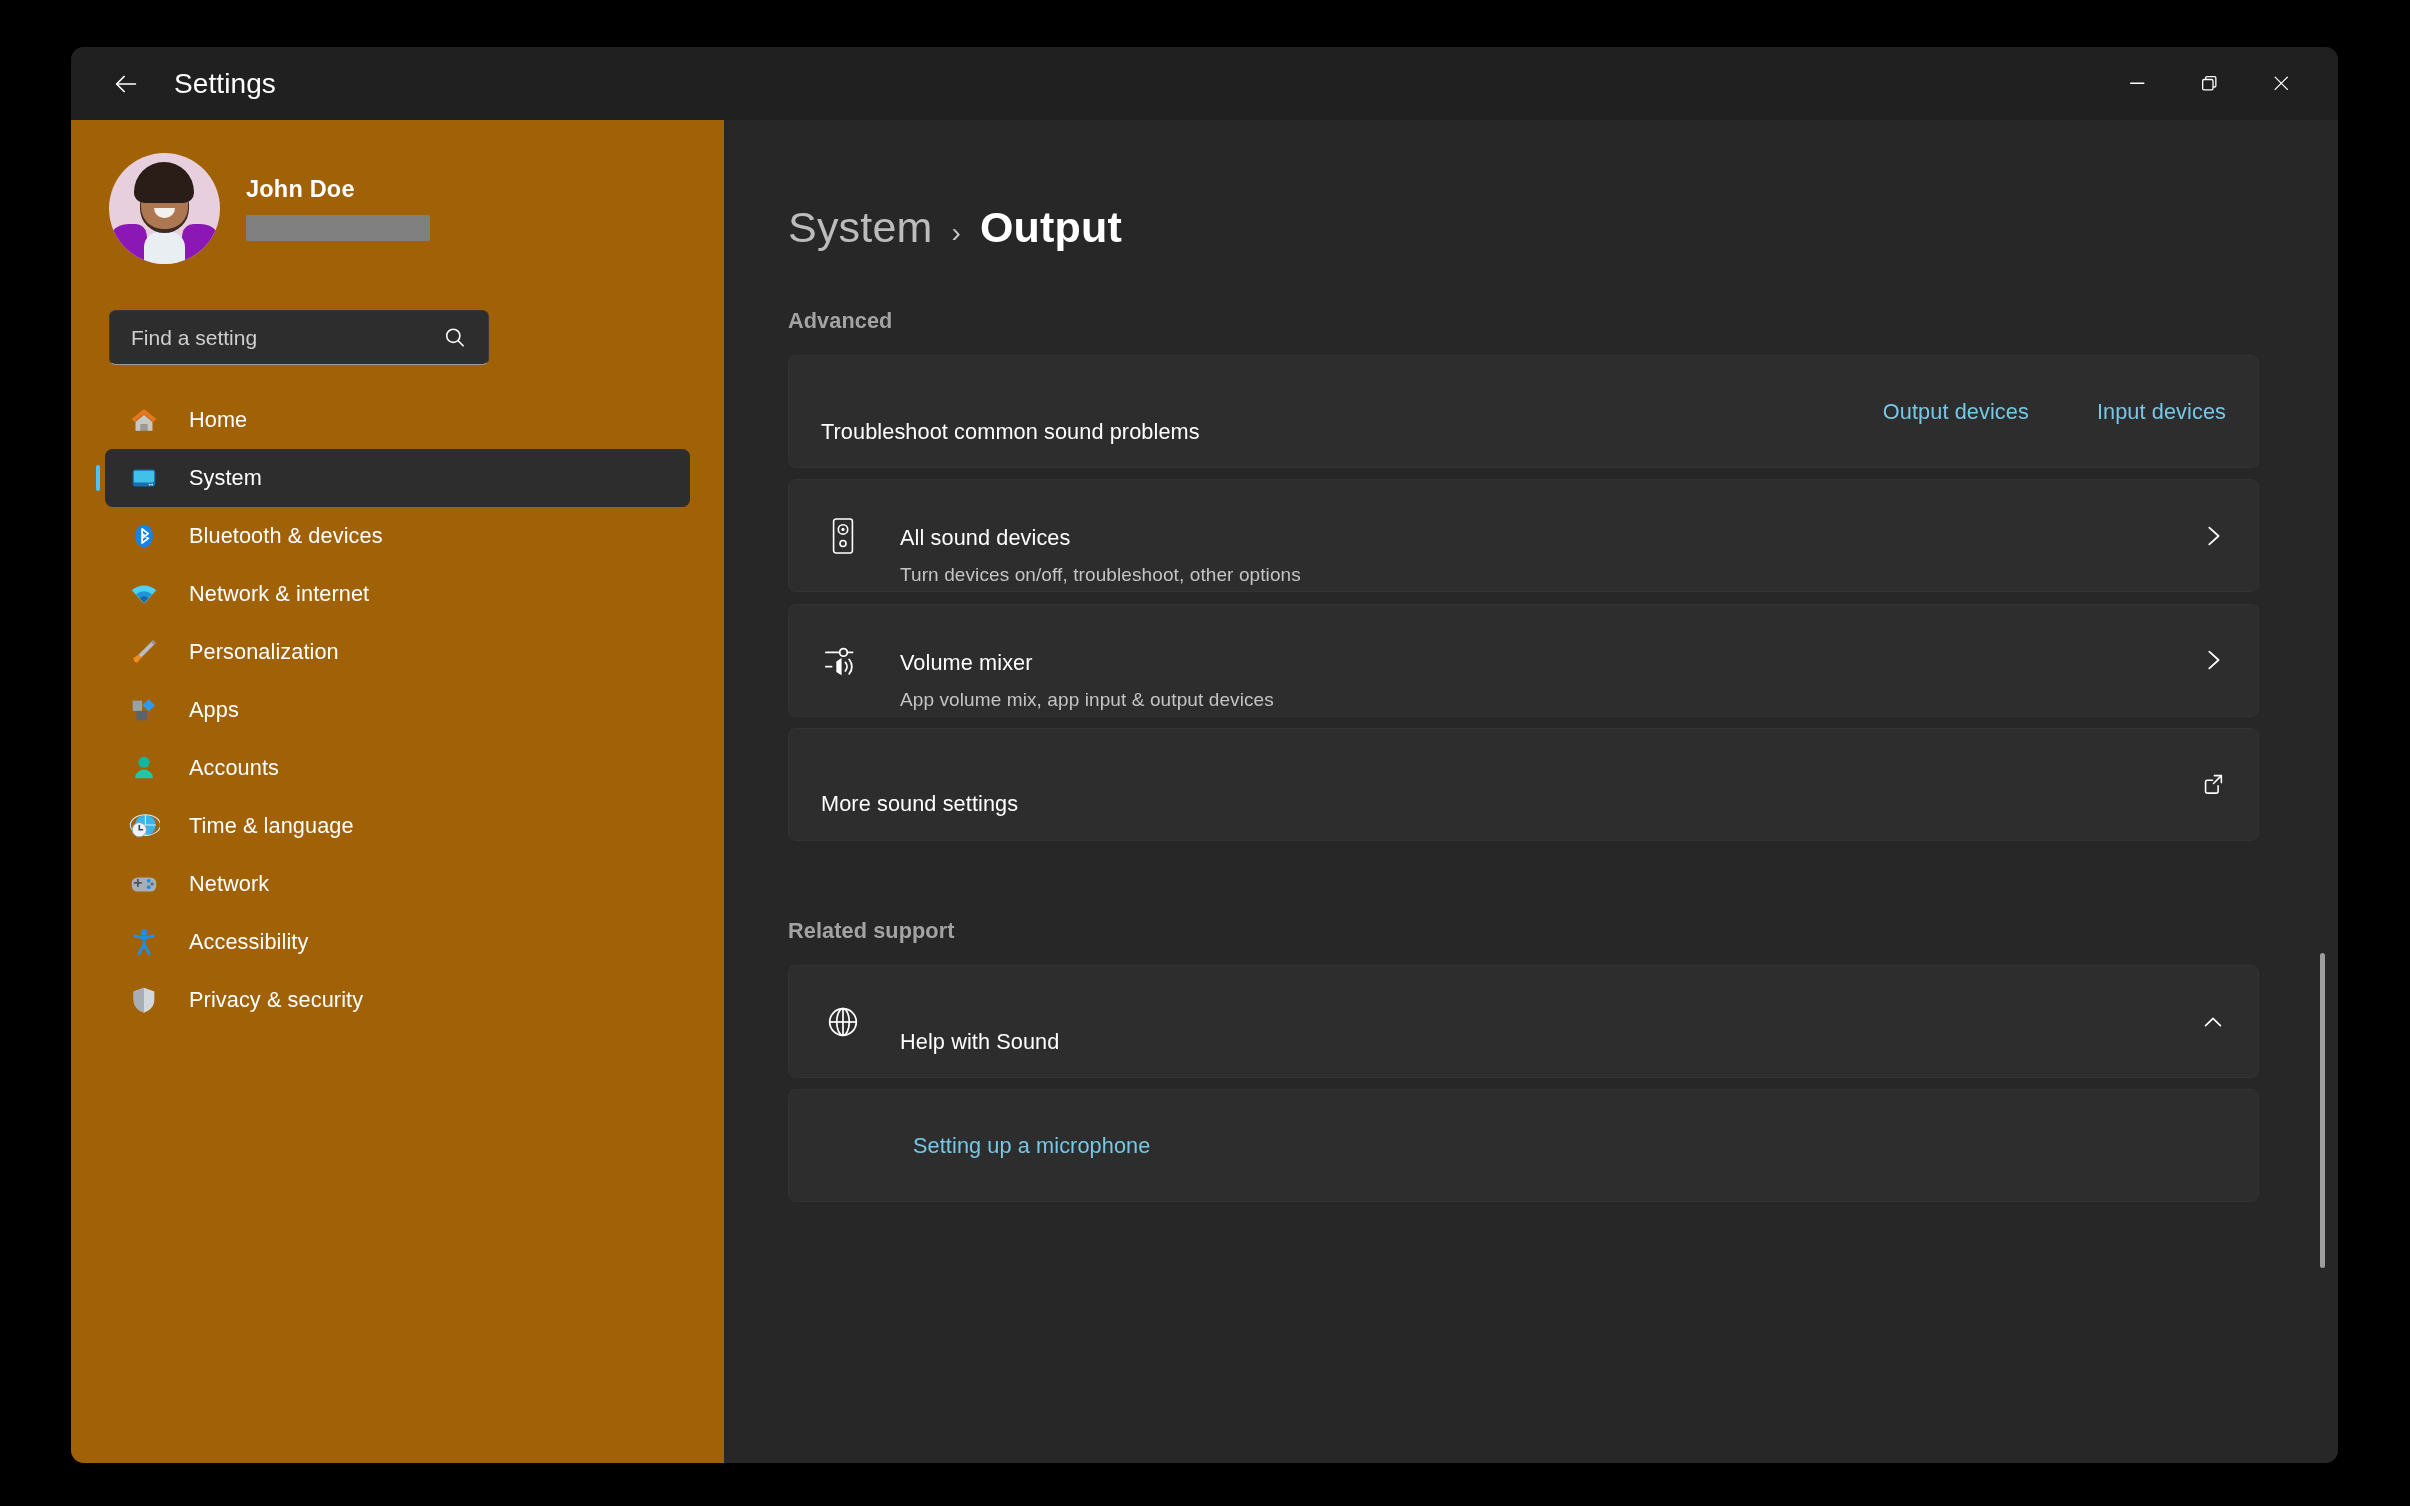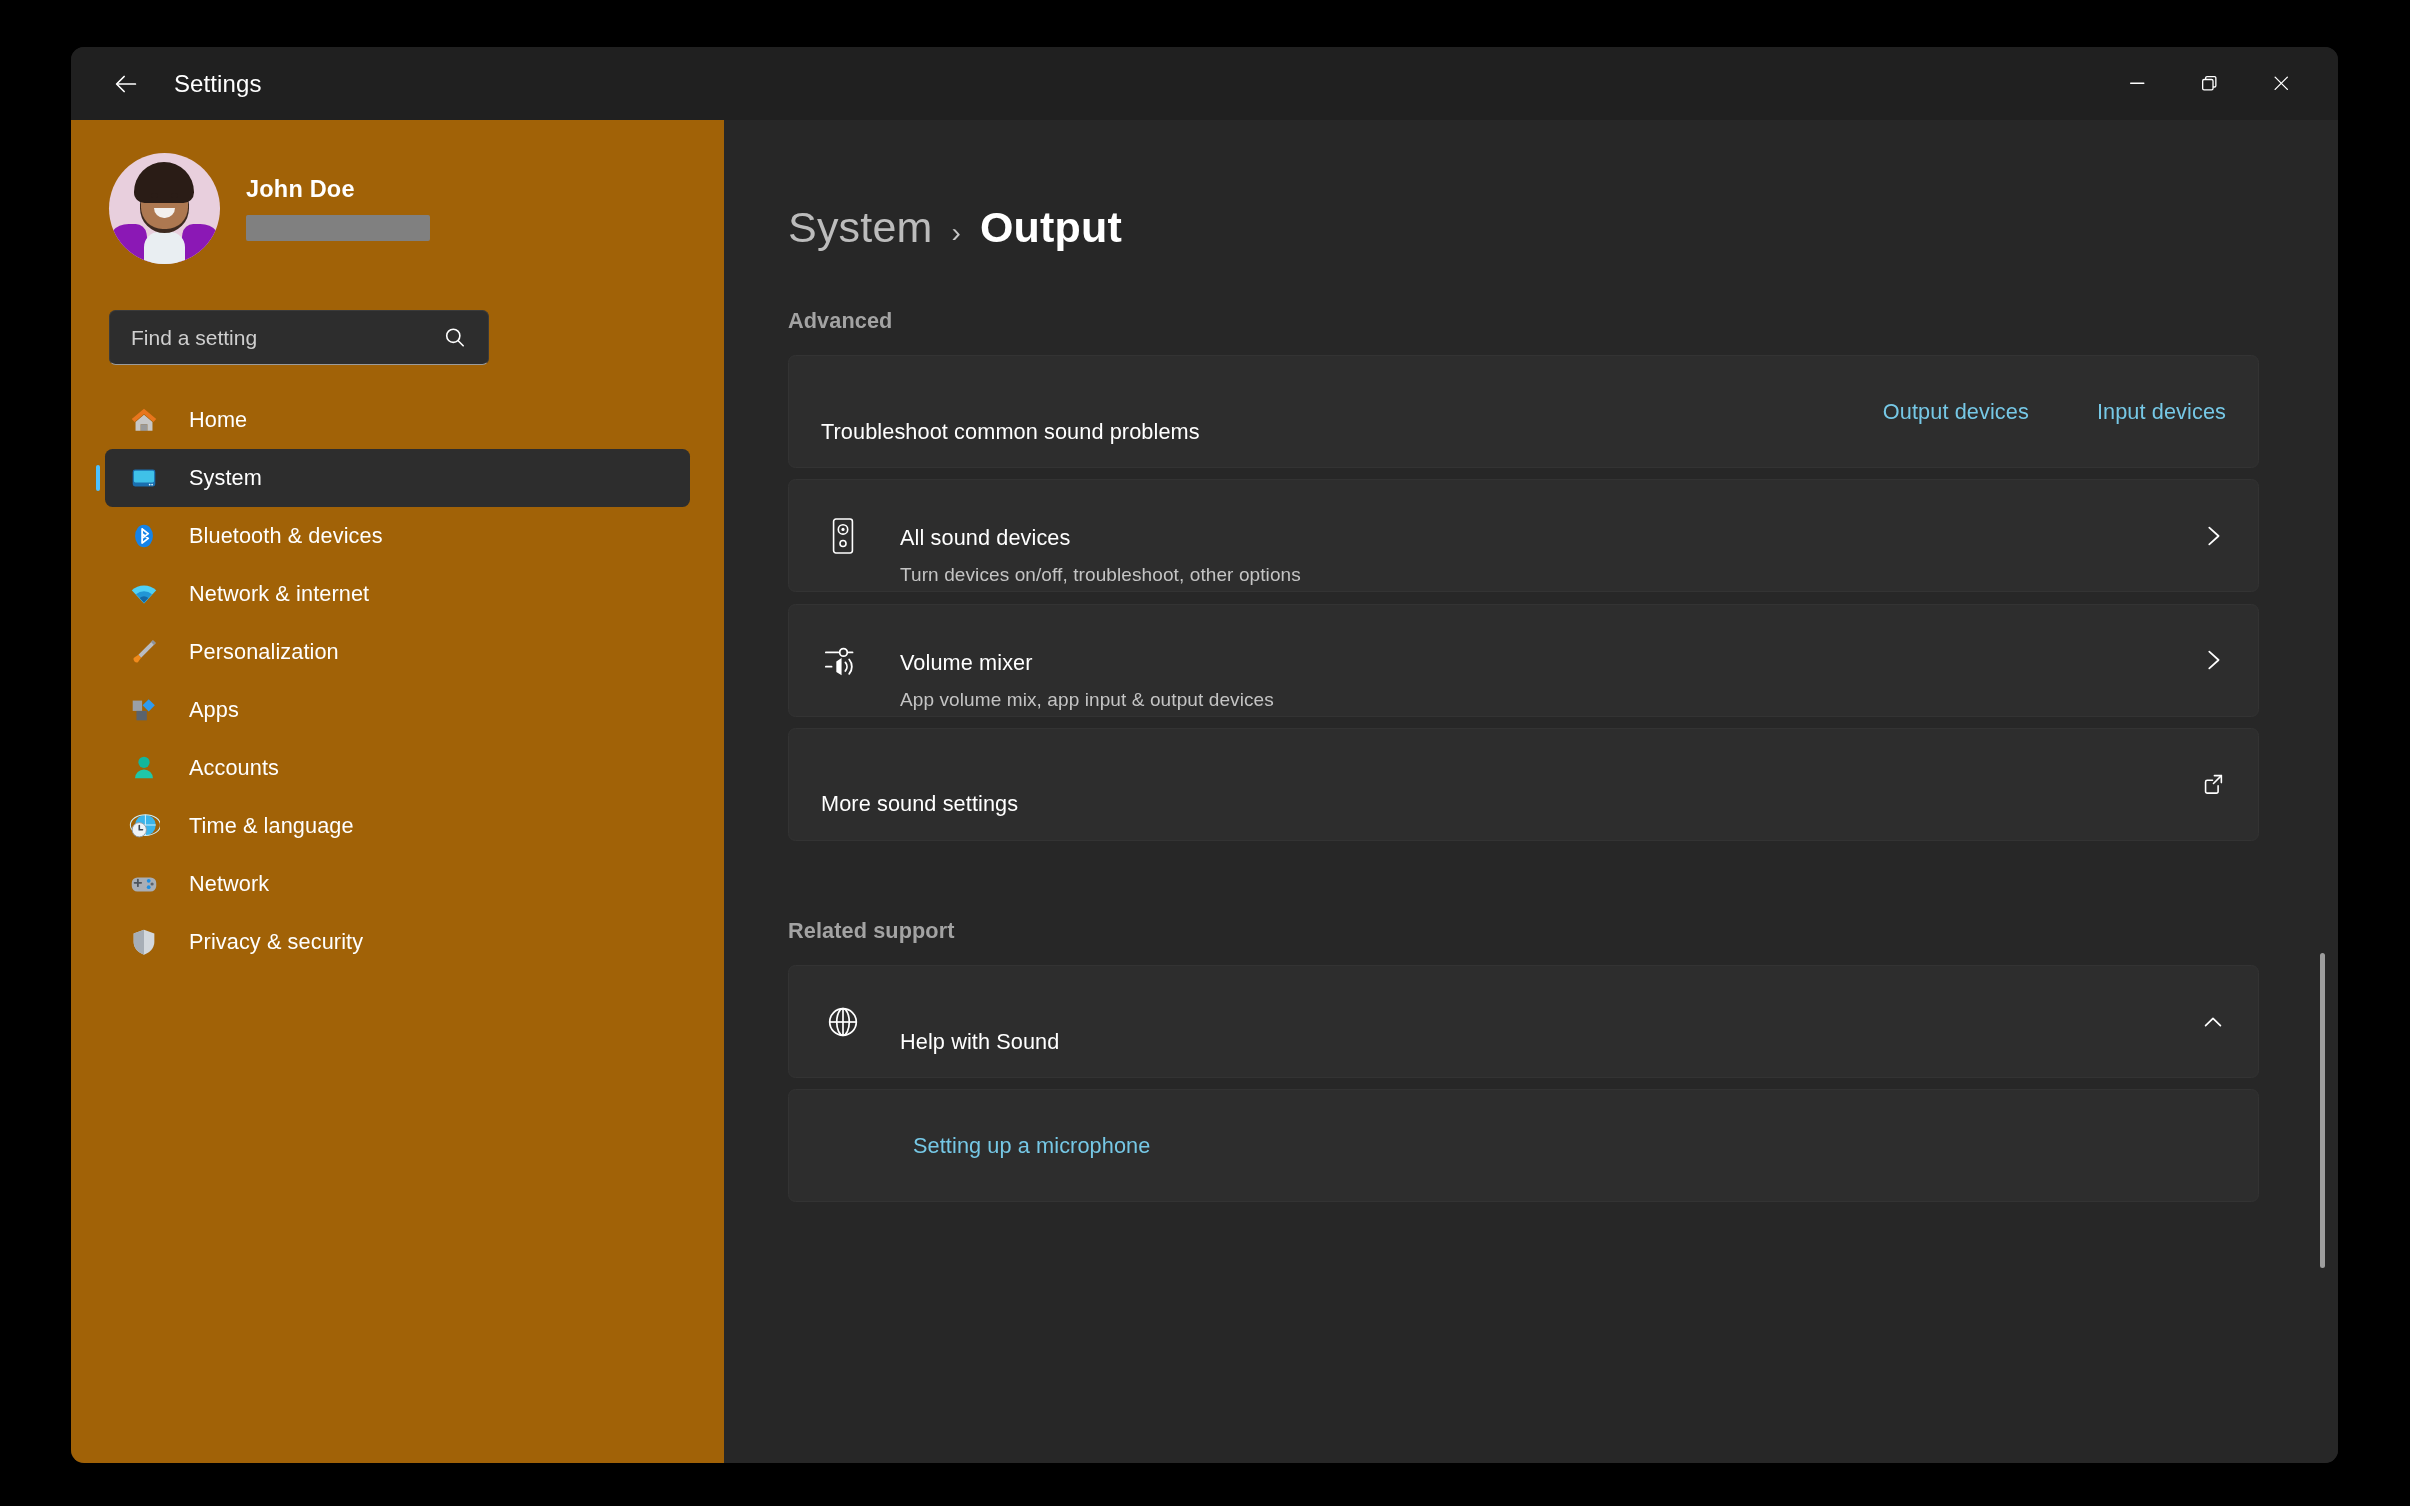--- a/index.html
+++ b/index.html
@@ -34,21 +34,21 @@
   #back-button {
     width: 58px; height: 55px;
     margin-left: 26px;
     display: flex; align-items: center; justify-content: center;
     border-radius: 5.6px;
     cursor: pointer;
   }
   #back-button svg { width: 30px; height: 30px; }
   #app-title {
     margin-left: 19px;
-    font-size: 24px;
+    font-size: 28px;
     color: #ffffff;
     letter-spacing: 0.1px;
   }
   #window-controls {
     position: absolute;
     right: 0; top: 0;
     height: 73px;
     display: flex;
   }
   .wc-btn {
@@ -466,20 +466,29 @@
               <rect x="4" y="10" width="26" height="15" rx="6" fill="#a8aeb6"></rect>
               <path d="M7 15.8 H14 M10.5 12.3 V19.3" stroke="#4d545c" stroke-width="1.9" stroke-linecap="round"></path>
               <circle cx="22" cy="13.6" r="2" fill="#1e8ee0"></circle>
               <circle cx="22" cy="20.4" r="2" fill="#1e8ee0"></circle>
               <circle cx="25.6" cy="17" r="1.7" fill="#5b636d"></circle>
             </svg>
           </span>
           <span class="nav-label">Network</span>
         </div>
 
+        <div class="nav-item">
+          <span class="nav-icon">
+            <svg viewBox="0 0 34 34">
+              <circle cx="17" cy="7" r="3.4" fill="#1e90e8"></circle>
+              <path d="M17 11.5 L17 20 M17 12.8 L7 10.5 M17 12.8 L27 10.5 M17 19.5 L11.5 29.5 M17 19.5 L22.5 29.5" stroke="#1e90e8" stroke-width="3.1" stroke-linecap="round" fill="none"></path>
+            </svg>
+          </span>
+          <span class="nav-label">Accessibility</span>
+        </div>
 
         <div class="nav-item">
           <span class="nav-icon">
             <svg viewBox="0 0 34 34">
               <path d="M17 4 L28 8 V17 C28 23.5 23 28.5 17 30.5 C11 28.5 6 23.5 6 17 V8 Z" fill="#d3d8dd"></path>
               <path d="M17 4 L6 8 V17 C6 23.5 11 28.5 17 30.5 Z" fill="#a7aeb6"></path>
             </svg>
           </span>
           <span class="nav-label">Privacy &amp; security</span>
         </div>

